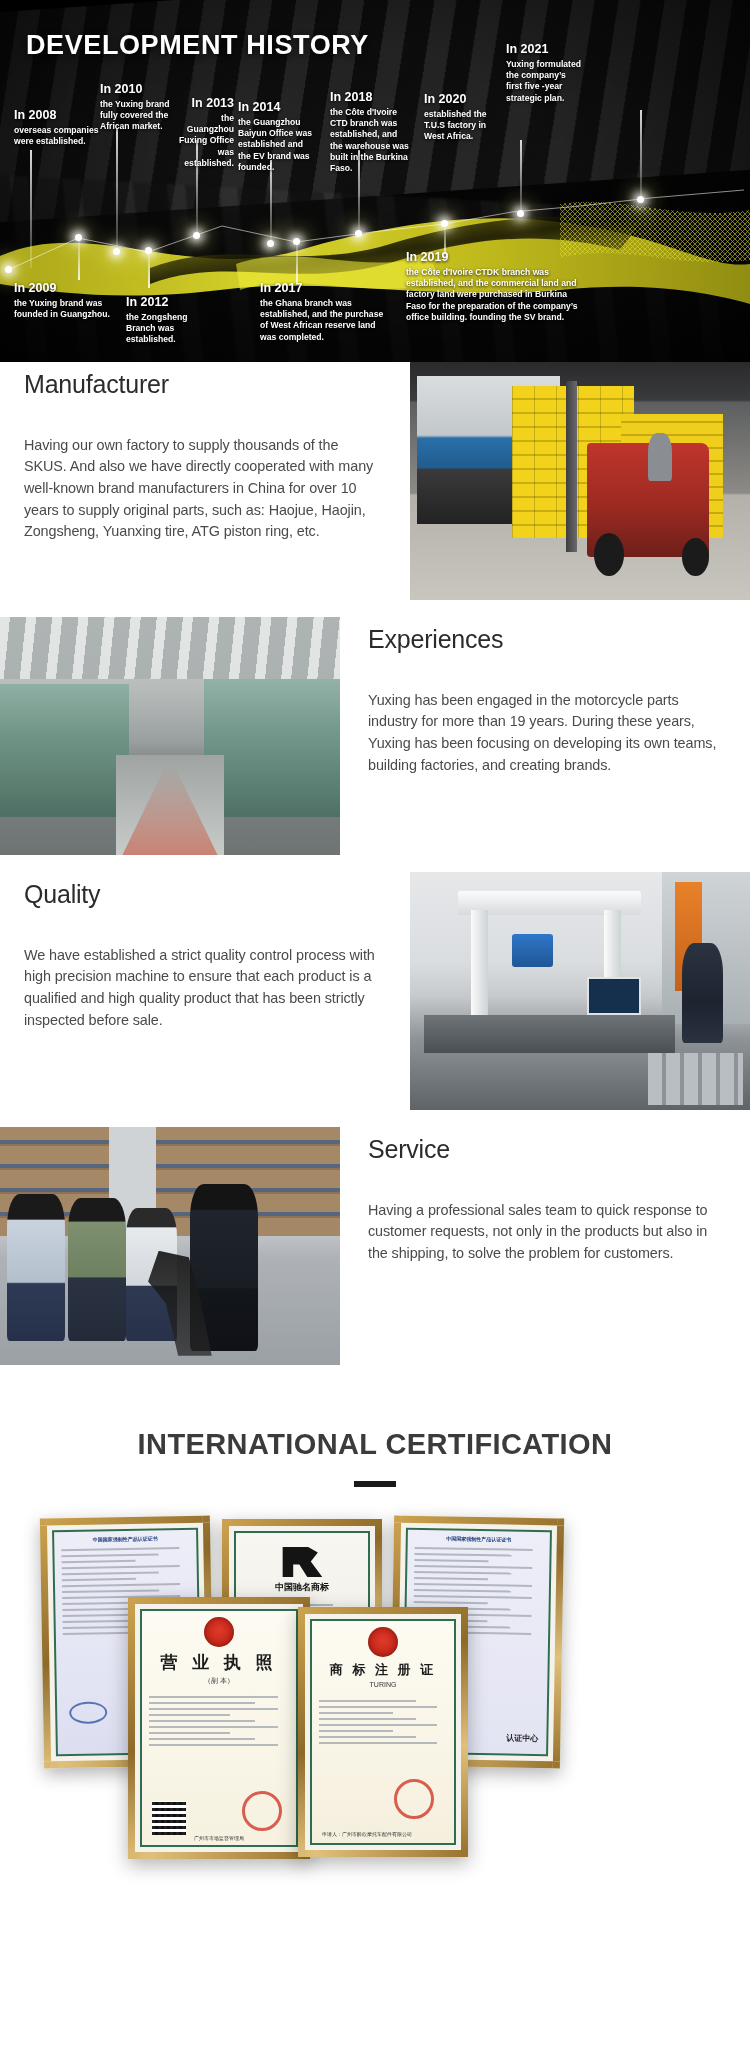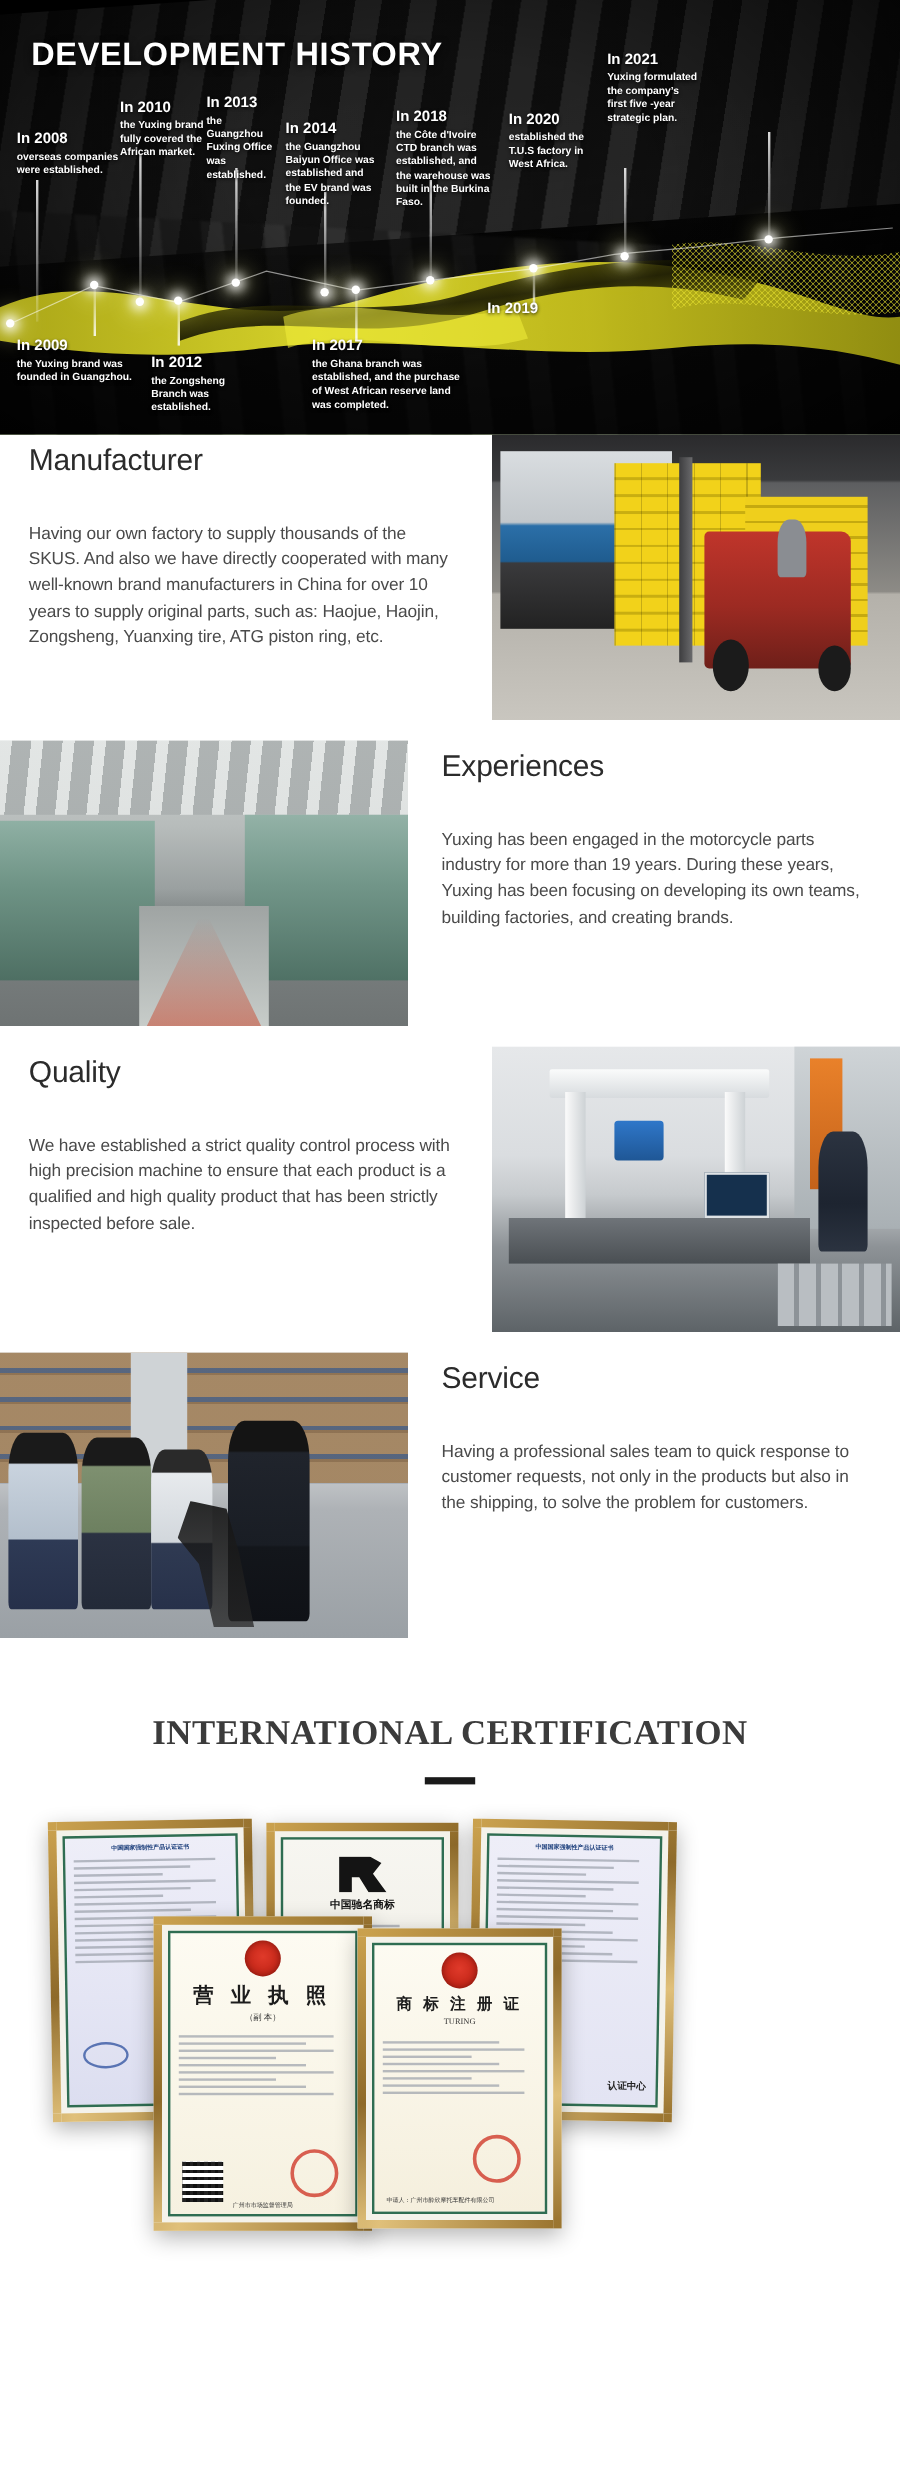--- a/index.html
+++ b/index.html
@@ -239,21 +239,20 @@
   .sv-bike { position:absolute; left:42%; top:52%; width:26%; height:46%;
     background: linear-gradient(180deg,rgba(20,20,20,.9),rgba(40,40,40,.75));
     clip-path: polygon(18% 0,52% 6%,64% 40%,78% 96%,40% 96%,26% 48%,6% 28%); }
 
   
   .cert {
     position: relative;
     width: 750px;
     padding-top: 46px;
     background: #ffffff;
-    font-family: Liberation Serif, serif;
   }
   .cert-title {
     text-align: center;
     font-size: 29px;
     font-weight: bold;
     color: #3b3b3b;
     letter-spacing: .4px;
   }
   .cert-rule {
     width: 42px; height: 6px;
@@ -416,21 +415,21 @@
   <div class="milestone" style="left:90px; top:82px; width:78px;margin-left:10px;">
     <div class="ms-year">In 2010</div>
     <div class="ms-desc">the Yuxing brand fully covered the African market.</div>
   </div>
 
   <div class="milestone" style="left:126px; top:295px; width:90px;">
     <div class="ms-year">In 2012</div>
     <div class="ms-desc">the Zongsheng Branch was established.</div>
   </div>
 
-  <div class="milestone" style="left:172px; top:78px; width:62px;">
+  <div class="milestone" style="left:172px; top:96px; width:62px;text-align:right;">
     <div class="ms-year">In 2013</div>
     <div class="ms-desc">the Guangzhou Fuxing Office was established.</div>
   </div>
 
   <div class="milestone" style="left:238px; top:100px; width:78px;">
     <div class="ms-year">In 2014</div>
     <div class="ms-desc">the Guangzhou Baiyun Office was established and the EV brand was founded.</div>
   </div>
 
   <div class="milestone" style="left:260px; top:281px; width:130px;">
@@ -438,20 +437,21 @@
     <div class="ms-desc">the Ghana branch was established, and the purchase of West African reserve land was completed.</div>
   </div>
 
   <div class="milestone" style="left:330px; top:90px; width:80px;">
     <div class="ms-year">In 2018</div>
     <div class="ms-desc">the Côte d'Ivoire CTD branch was established, and the warehouse was built in the Burkina Faso.</div>
   </div>
 
   <div class="milestone" style="left:406px; top:250px; width:182px;">
     <div class="ms-year">In 2019</div>
+    <div class="ms-desc">the Côte d'Ivoire CTDK branch was established, and the commercial land and factory land were purchased in Burkina Faso for the preparation of the company’s office building. founding the SV brand.</div>
   </div>
 
   <div class="milestone" style="left:424px; top:92px; width:84px;">
     <div class="ms-year">In 2020</div>
     <div class="ms-desc">established the T.U.S factory in West Africa.</div>
   </div>
 
   <div class="milestone" style="left:506px; top:42px; width:78px;">
     <div class="ms-year">In 2021</div>
     <div class="ms-desc">Yuxing formulated the company’s first five -year strategic plan.</div>

